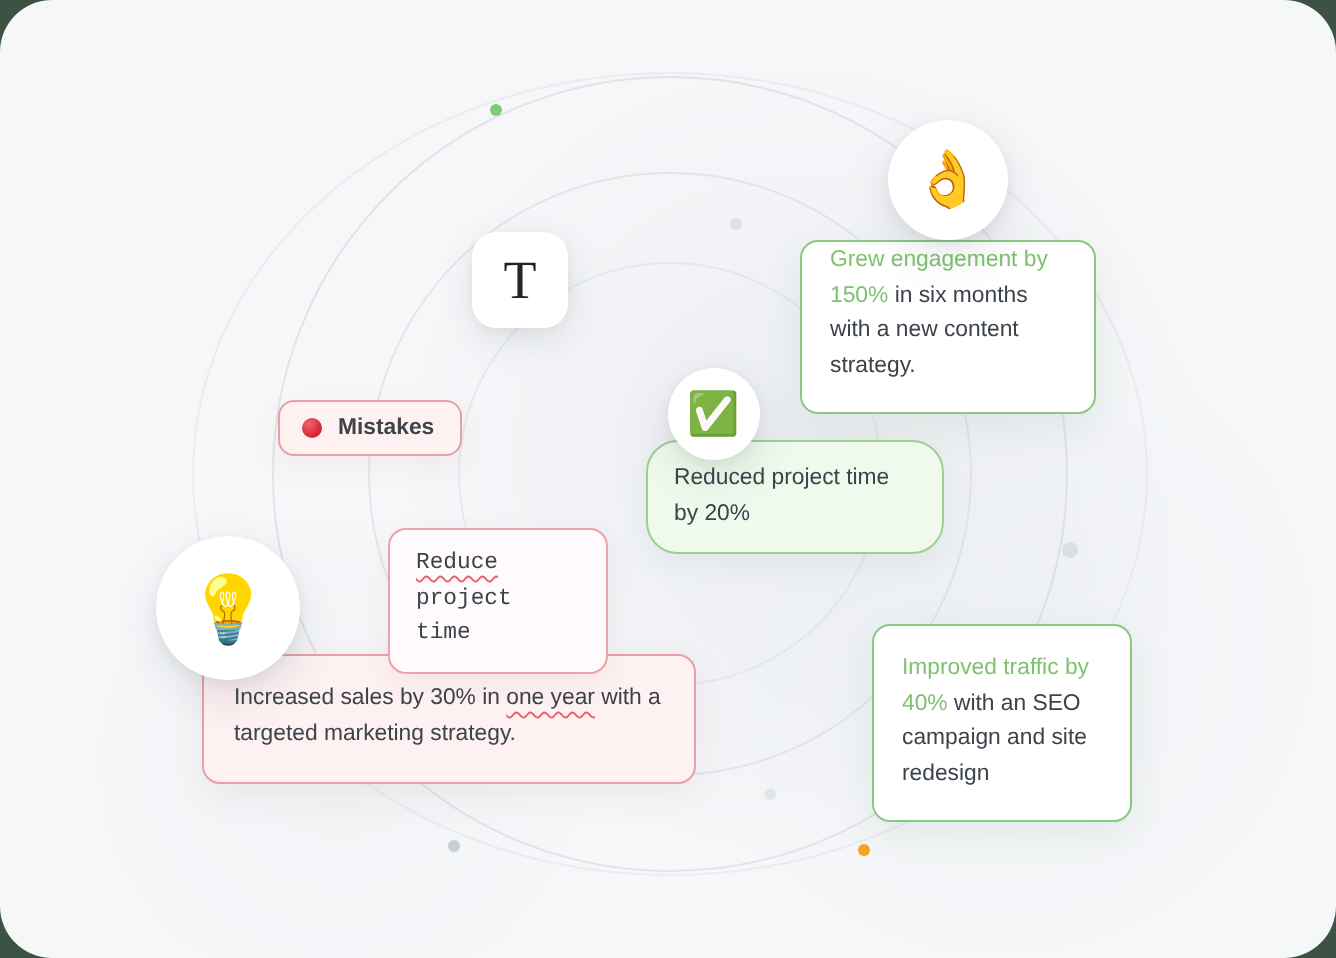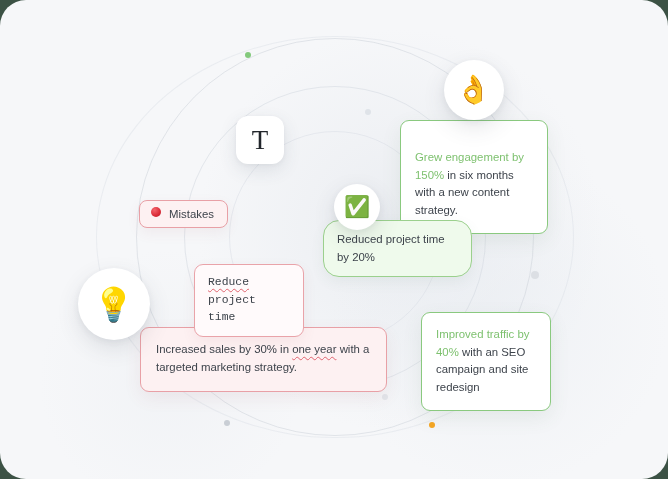--- a/index.html
+++ b/index.html
@@ -114,56 +114,56 @@
   }
   .card.green-fill {
     background: #effaec;
     border: 1px solid #9bd08d;
     box-shadow: 0 5px 14px rgba(74,110,80,.07);
   }
   .card.red {
     background: #fdf1f2;
     border: 1px solid #e8a0a6;
     box-shadow: 0 6px 18px rgba(150,70,80,.08);
-    margin-left: 39px;
   }
   .card.red-plain {
     background: #fffafb;
     border: 1px solid #e9a3a9;
     box-shadow: 0 5px 14px rgba(150,70,80,.07);
     font-family: Liberation Mono, monospace;
   }
   .hl-green { color: #7ec16f; }
 
   .squiggle {
     text-decoration: underline wavy #e0646f;
     text-decoration-thickness: 1px;
     text-underline-offset: 3px;
   }
 
   
-  #card-engagement { left: 400px; top: 120px; width: 148px; padding: 28px 14px 14px 14px; }
+  #card-engagement { left: 400px; top: 120px; width: 148px; padding: 1px 14px 14px 14px; }
   #card-reduced    { left: 323px; top: 220px; width: 149px; padding: 10px 13px; border-radius: 16px; }
-  #card-traffic    { left: 421px; top: 312px; width: 130px; padding: 13px 14px 14px 14px; }
+  #card-traffic    { left: 436px; top: 312px; width: 130px; padding: 13px 14px 14px 14px; }
   #card-sales      { left: 101px; top: 327px; width: 247px; padding: 13px 15px 15px 15px; }
   #card-reduce-pt  { left: 194px; top: 264px; width: 110px; padding: 9px 13px; }
 
   
   #pill-mistakes {
     position: absolute;
     left: 139px; top: 200px;
     display: flex;
-    align-items: flex-start;
+    align-items: center;
     gap: 8px;
     padding: 6px 13px 6px 11px;
     background: #fdf1f2;
     border: 1px solid #e8a0a6;
     border-radius: 8px;
     box-shadow: 0 5px 14px rgba(150,70,80,.07);
     z-index: 5;
+    font-weight: bold;
   }
   #pill-mistakes .bullet {
     width: 10px; height: 10px;
     border-radius: 50%;
     background: radial-gradient(circle at 35% 30%, #f4646c 0%, #d92b37 60%, #b91f2a 100%);
     flex: none;
   }
   #pill-mistakes .txt {
     font-size: 11.4px;
     color: #3d434b;

